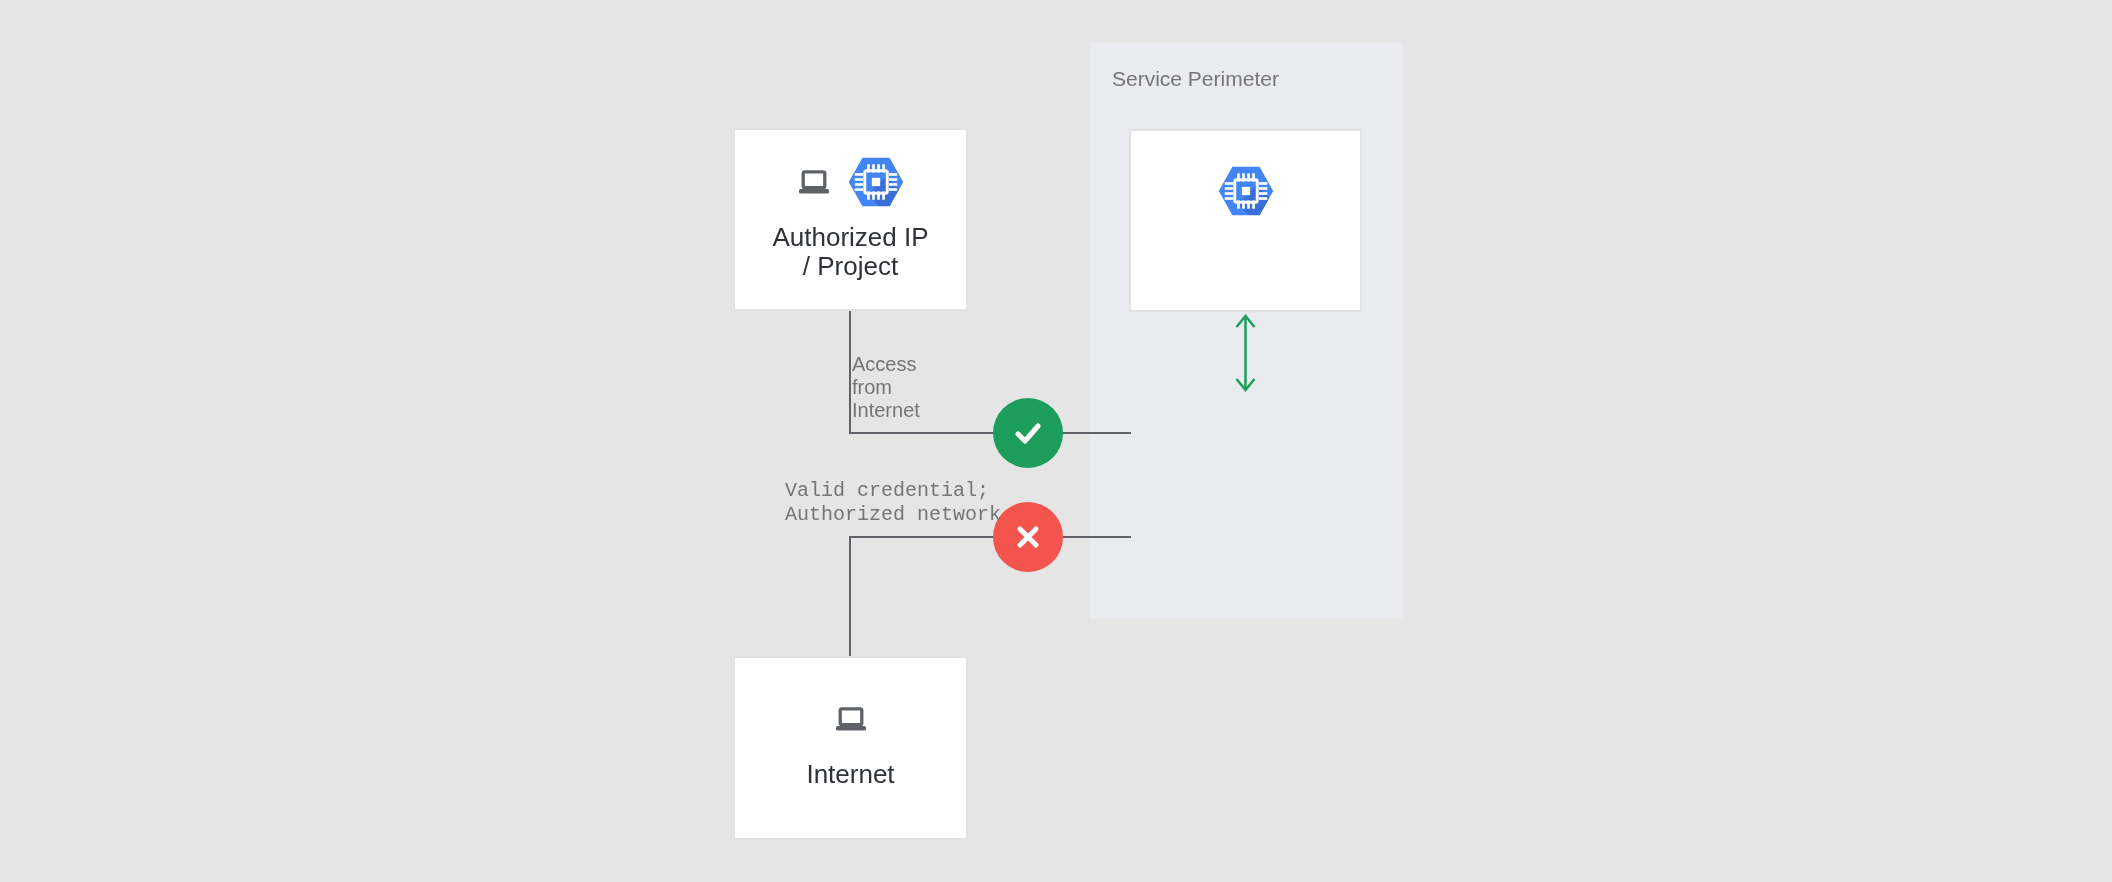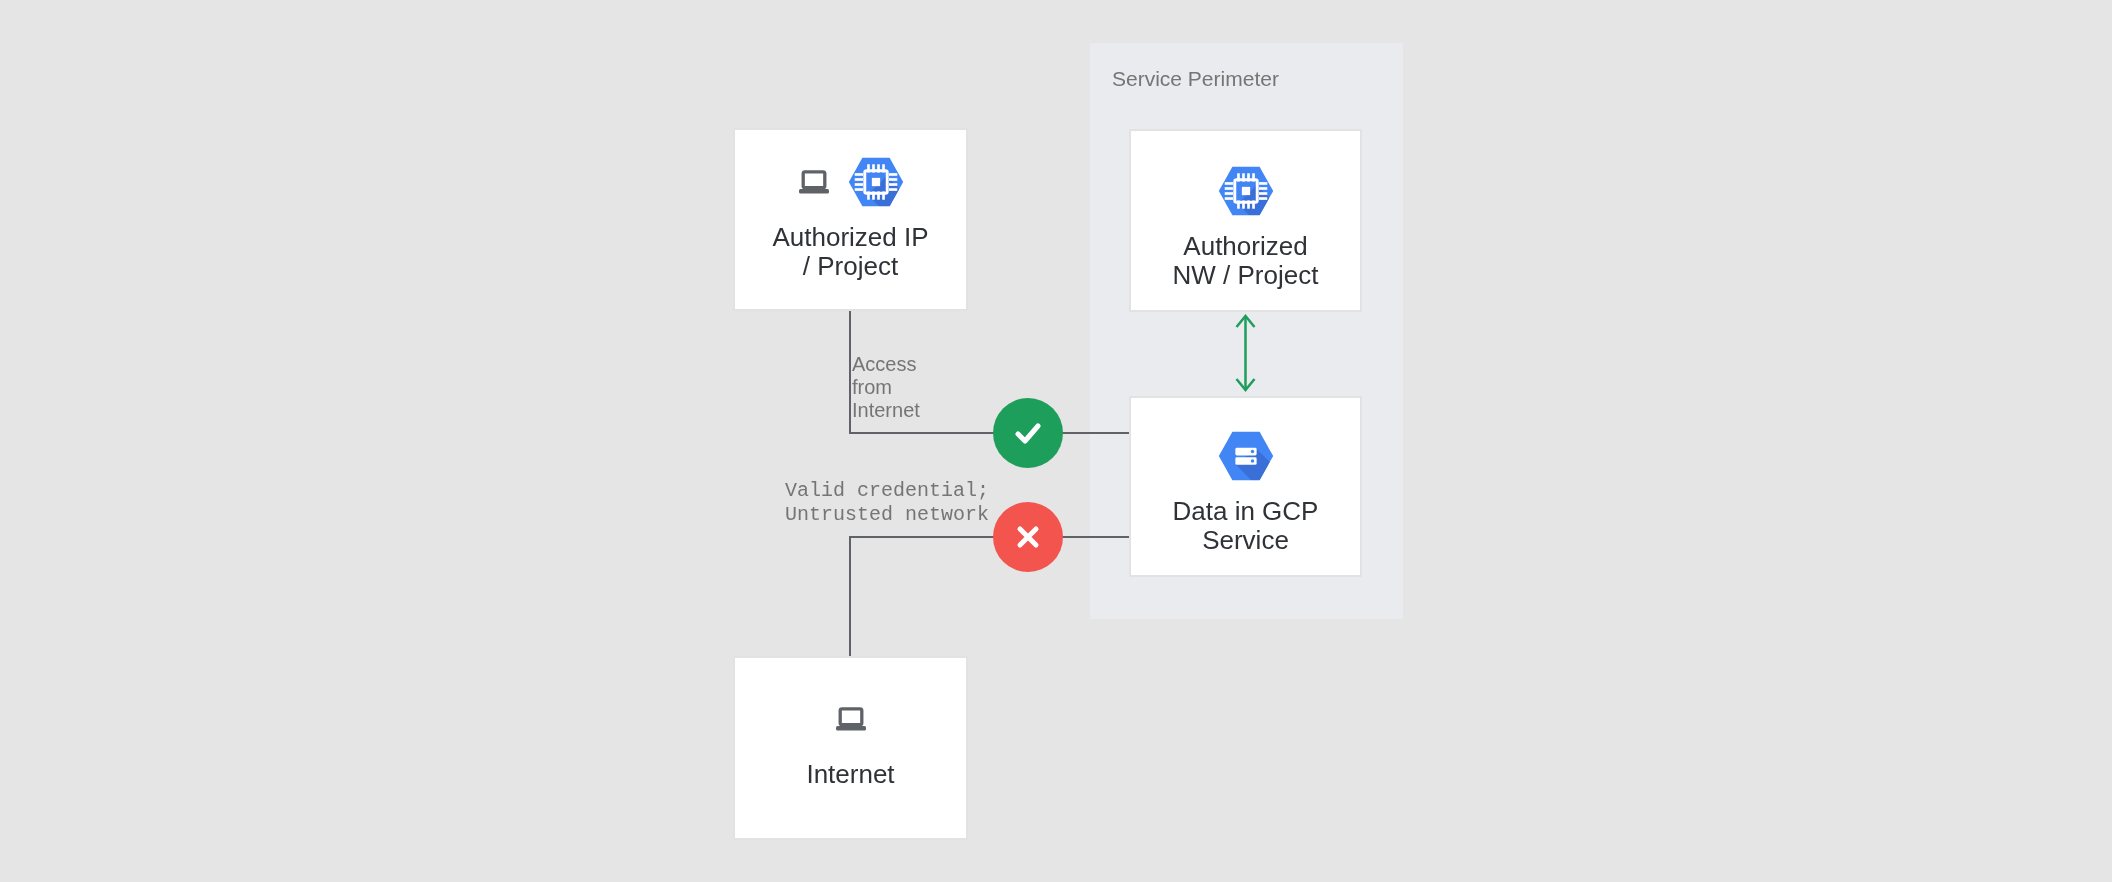--- a/index.html
+++ b/index.html
@@ -153,47 +153,22 @@
             <rect x="14" y="54.5" width="14" height="4.5"></rect>
           <rect x="72" y="29" width="14" height="4.5"></rect>
             <rect x="72" y="37.5" width="14" height="4.5"></rect>
           <rect x="72" y="46" width="14" height="4.5"></rect>
             <rect x="72" y="54.5" width="14" height="4.5"></rect>
           <rect x="43" y="37" width="14" height="14"></rect>
         </g>
         <rect x="31" y="25" width="38" height="38" rx="3" fill="none" stroke="#ffffff" stroke-width="5"></rect>
       </svg>
     </div>
-    <div class="node-label">
-      <span>Authorized</span>
-      <span>NW / Project</span>
-    </div>
-  </div>
-
-  <div class="node node-data-gcp">
-    <div class="icon-row">
-      <svg width="60" height="52" viewBox="0 0 100 88">
-        <defs>
-            <clipPath id="hex3">
-              <polygon points="27,3 73,3 96,44 73,85 27,85 4,44"></polygon>
-            </clipPath>
-          </defs>
-        <polygon points="27,3 73,3 96,44 73,85 27,85 4,44" fill="var(--gcp-blue)"></polygon>
-        <polygon points="33,59 67,31 121,85 87,113" clip-path="url(#hex3)" fill="var(--gcp-blue-shadow)"></polygon>
-        <rect x="32" y="30" width="36" height="13" rx="2.5" fill="#ffffff"></rect>
-        <circle cx="61" cy="36.5" r="3" fill="var(--gcp-blue)"></circle>
-        <rect x="32" y="46" width="36" height="13" rx="2.5" fill="#ffffff"></rect>
-        <circle cx="61" cy="52.5" r="3" fill="var(--gcp-blue)"></circle>
-      </svg>
-    </div>
-    <div class="node-label">
-      <span>Data in GCP</span>
-      <span>Service</span>
-    </div>
-  </div>
+  </div>
+
 
   <div class="node node-internet">
     <div class="icon-row">
       <svg width="36" height="30" viewBox="0 0 24 20">
         <rect x="4.8" y="3.2" width="14.4" height="10.6" rx="1.2" fill="none" stroke="var(--icon-gray)" stroke-width="2.2"></rect>
         <rect x="2" y="14.6" width="20" height="3" rx="1" fill="var(--icon-gray)"></rect>
       </svg>
     </div>
     <div class="node-label">
       <span>Internet</span>
@@ -212,16 +187,16 @@
     </svg>
   </div>
 
   <div class="edge-label access-label">
     <span>Access</span>
     <span>from</span>
     <span>Internet</span>
   </div>
   <div class="edge-label denied-label">
     <span>Valid credential;</span>
-    <span>Untrusted network</span>
+    <span>Authorized network</span>
   </div>
 
 </div>
 
 </body></html>

